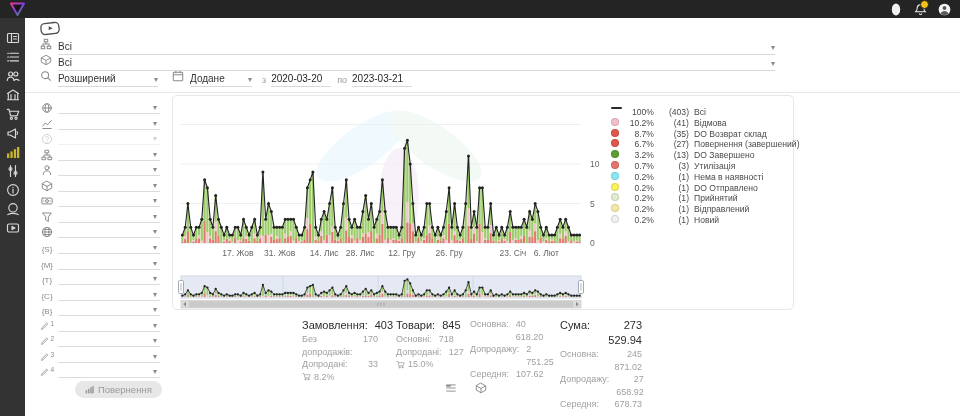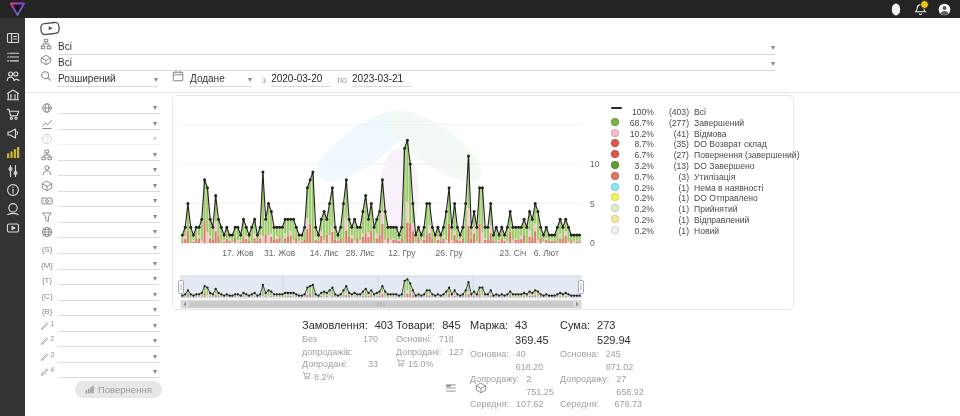--- a/index.html
+++ b/index.html
@@ -47,21 +47,21 @@
   .sw{width:8px;height:8px;border-radius:50%;margin-right:5px;flex:none;box-shadow:inset 0 0 0 1px rgba(0,0,0,.12);}
   .sw.dash{height:2.4px;width:11px;border-radius:2px;margin-right:2px;box-shadow:none;}
   .pct{width:30px;text-align:right;margin-right:5px;flex:none;}
   .cnt{width:30px;text-align:right;margin-right:5px;flex:none;}
   .llb{white-space:nowrap;}
   
   .stats{position:absolute;left:277px;top:300px;display:flex;gap:18px;}
   .scol{display:flex;flex-direction:column;}
   .srow{display:flex;justify-content:space-between;gap:7px;font-size:9px;color:#a0a0a0;line-height:12.5px;}
   .srow.t{font-size:11px;color:#2d2d2d;line-height:15px;}
-  .srow .ci{display:flex;align-items:flex-start;gap:3px;}
+  .srow .ci{display:flex;align-items:center;gap:3px;}
   
   .vtoggles{position:absolute;left:420px;top:364px;display:flex;gap:18px;color:#8f8f8f;}
   .vtoggles .vt{cursor:pointer;display:flex;align-items:center;}
 </style>
 </head>
 <body>
 
 <div class="topbar">
   <div class="brand">
     <svg width="17" height="15" viewBox="0 0 17 15">
@@ -1433,26 +1433,20 @@
         </g>
       </svg>
     <div class="legend" id="legend">
         <div class="lrow">
           <span class="sw dash" style="background: rgb(43, 43, 43);"></span>
           <span class="pct">100%</span>
           <span class="cnt">(403)</span>
           <span class="llb">Всі</span>
         </div>
         <div class="lrow">
-          <span class="sw" style="background: rgb(124, 179, 66);"></span>
-          <span class="pct">68.7%</span>
-          <span class="cnt">(277)</span>
-          <span class="llb">Завершений</span>
-        </div>
-        <div class="lrow">
           <span class="sw" style="background: rgb(244, 191, 202);"></span>
           <span class="pct">10.2%</span>
           <span class="cnt">(41)</span>
           <span class="llb">Відмова</span>
         </div>
         <div class="lrow">
           <span class="sw" style="background: rgb(226, 87, 76);"></span>
           <span class="pct">8.7%</span>
           <span class="cnt">(35)</span>
           <span class="llb">DO Возврат склад</span>
@@ -1551,38 +1545,34 @@
             <svg width="9" height="9" viewBox="0 0 14 14" fill="none" stroke="currentColor" stroke-width="1.15" stroke-linecap="round" stroke-linejoin="round">
               <path d="M1.3 2.3H3l1.6 6.5h6.5l1.6-4.6H4"></path>
               <circle cx="5.4" cy="11.3" r="1.1"></circle>
               <circle cx="10" cy="11.3" r="1.1"></circle>
             </svg>
             <span>15.0%</span>
           </span>
         </div>
       </div>
       <div class="scol" style="width: 72px;">
-        <div class="srow t">
-          <span>Маржа:</span>
-          <span>43 369.45</span>
-        </div>
         <div class="srow">
           <span>Основна:</span>
           <span>40 618.20</span>
         </div>
         <div class="srow">
           <span>Допродажу:</span>
           <span>2 751.25</span>
         </div>
         <div class="srow">
           <span>Середня:</span>
           <span>107.62</span>
         </div>
       </div>
-      <div class="scol" style="width: 82px;">
+      <div class="scol" style="width: 82px; text-align: right;">
         <div class="srow t">
           <span>Сума:</span>
           <span>273 529.94</span>
         </div>
         <div class="srow">
           <span>Основна:</span>
           <span>245 871.02</span>
         </div>
         <div class="srow">
           <span>Допродажу:</span>

